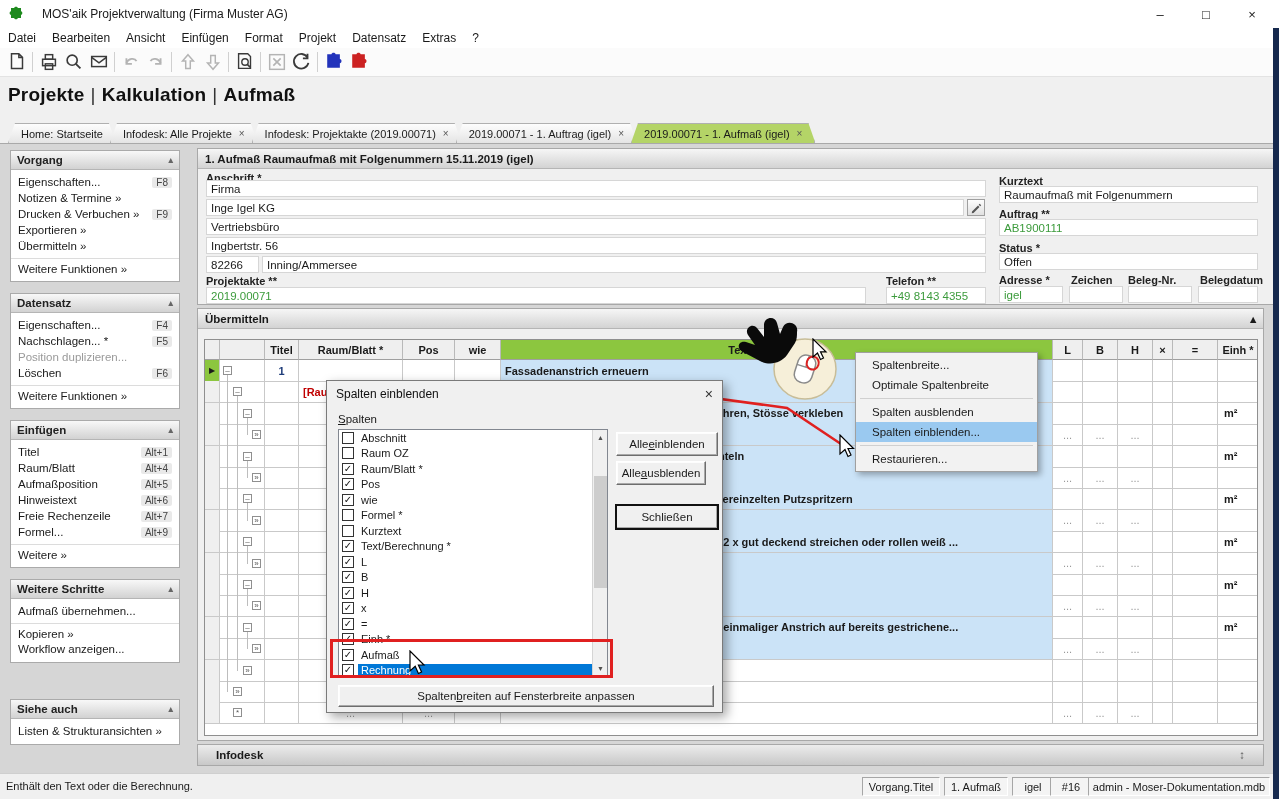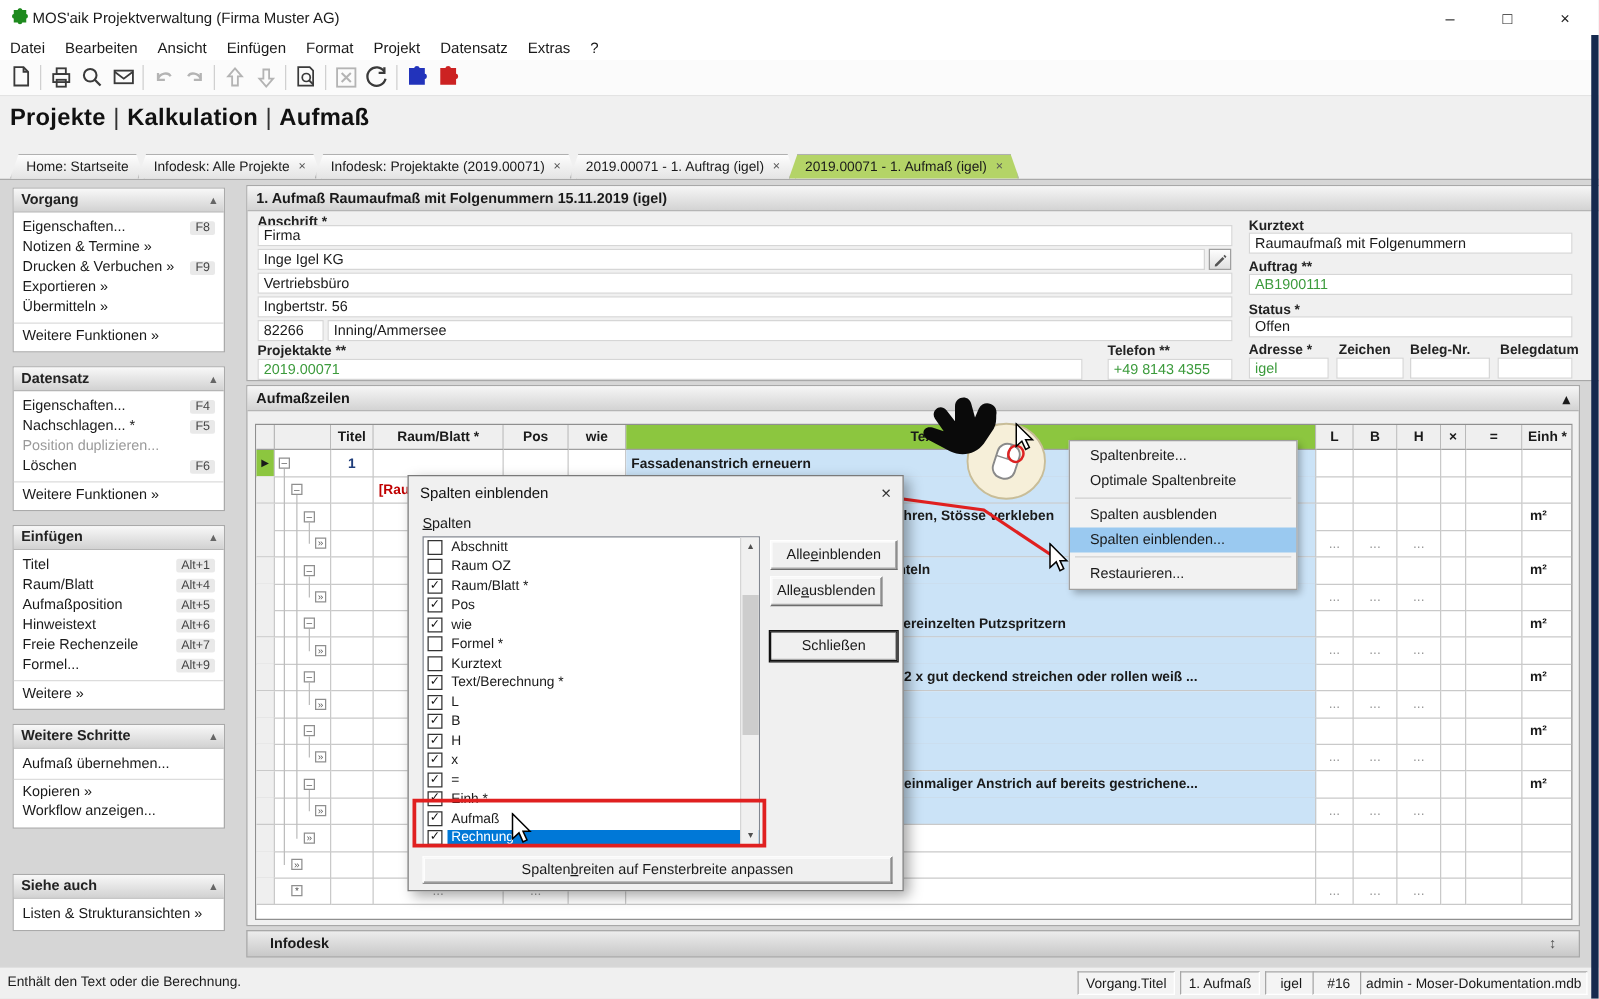--- a/index.html
+++ b/index.html
@@ -98,21 +98,21 @@
 </style>
 </head>
 <body>
 
 <div id="titlebar">
   <span class="abs" style="left:8px;top:6px;width:16px;height:16px;">
     <svg width="16" height="16" viewBox="0 0 16 16">
         <path d="M3 2 h3.2 c0-1.8 3.6-1.8 3.6 0 H13 v3.2 c1.8 0 1.8 3.6 0 3.6 V12 H9.8 c0 1.8 -3.6 1.8 -3.6 0 H3 V8.8 C1.2 8.8 1.2 5.2 3 5.2 Z" fill="#1e8a1e"></path>
       </svg>
   </span>
-  <span class="title" style="margin-left:26px;">MOS'aik Projektverwaltung (Firma Muster AG)</span>
+  <span class="title" style="margin-left:42px;">MOS'aik Projektverwaltung (Firma Muster AG)</span>
   <div class="winbtns">
     <div class="winbtn">–</div>
     <div class="winbtn">□</div>
     <div class="winbtn">×</div>
   </div>
 </div>
 <div id="menubar">
     <div class="menu-item">Datei</div>
     <div class="menu-item">Bearbeiten</div>
     <div class="menu-item">Ansicht</div>
@@ -387,21 +387,21 @@
   <div class="fld-label" style="left:930px;top:125px;">Beleg-Nr.</div>
   <div class="fld-label" style="left:1002px;top:125px;">Belegdatum</div>
   <div class="fld green" style="left:801px;top:137px;width:64px;">igel</div>
   <div class="fld" style="left:871px;top:137px;width:54px;"></div>
   <div class="fld" style="left:930px;top:137px;width:64px;"></div>
   <div class="fld" style="left:1000px;top:137px;width:60px;"></div>
 </div>
 
 <div class="mpanel" id="aufmass-panel" style="left:197px;top:308px;width:1067px;height:433px;">
   <div class="mpanel-h">
-    <span>Aufmaßzeilen</span>
+    <span>Übermitteln</span>
     <span class="ar">▴</span>
   </div>
   <div id="grid-box">
       <div class="g-row g-head" style="top: 0px; height: 20px;">
         <div class="g-cell" style="width: 15px; height: 20px;"></div>
         <div class="g-cell" style="width: 45px; height: 20px;"></div>
         <div class="g-cell" style="width: 34px; height: 20px;">Titel</div>
         <div class="g-cell" style="width: 104px; height: 20px;">Raum/Blatt *</div>
         <div class="g-cell" style="width: 52px; height: 20px;">Pos</div>
         <div class="g-cell" style="width: 46px; height: 20px;">wie</div>

